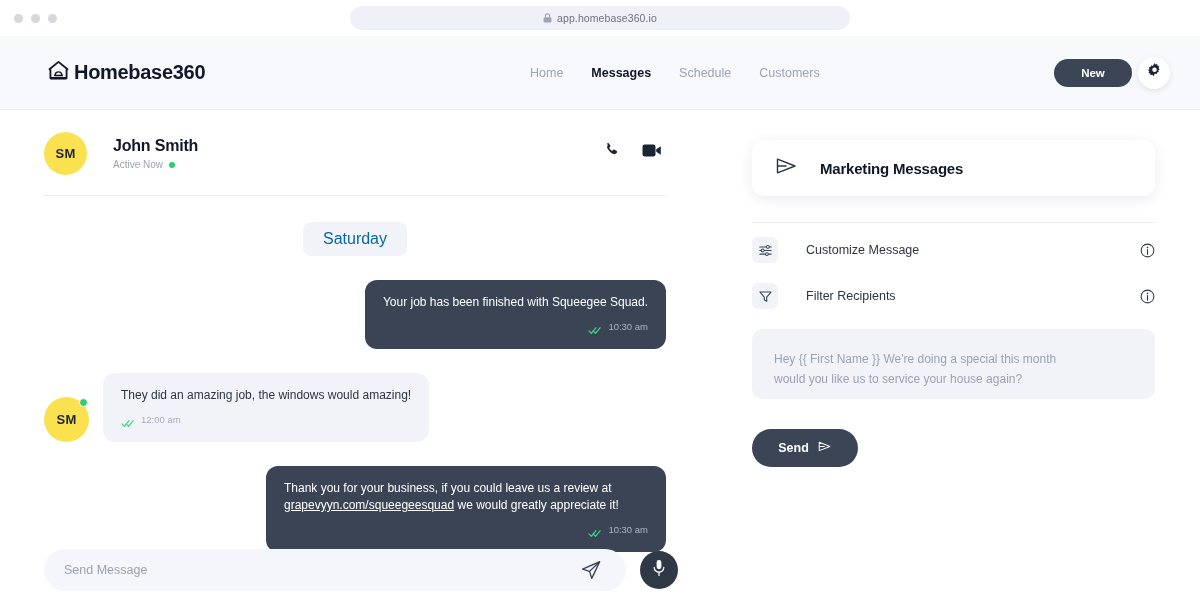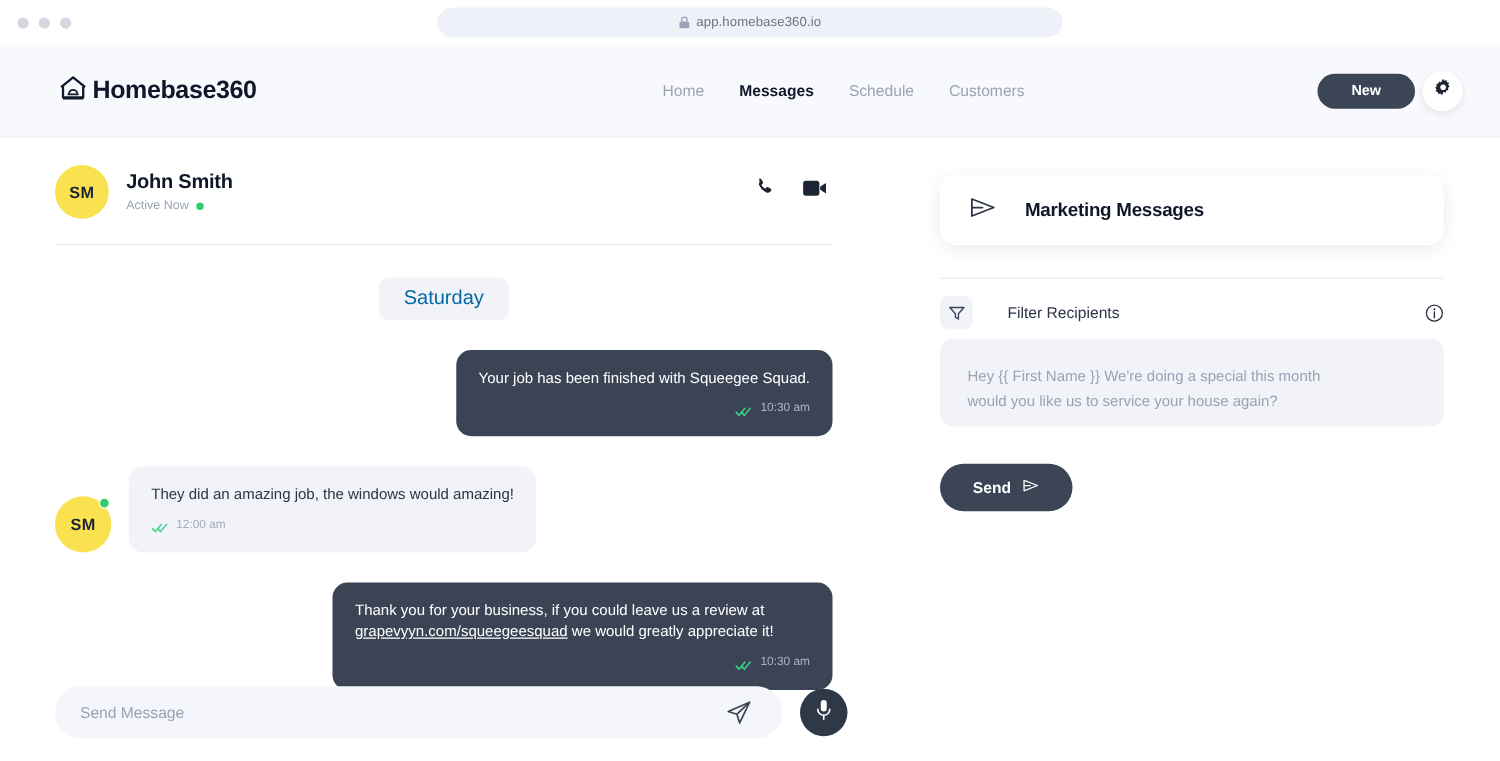--- a/index.html
+++ b/index.html
@@ -143,21 +143,21 @@
     border-radius: 50%;
     background: #f9e14f;
     display: flex;
     align-items: center;
     justify-content: center;
     font-size: 13px;
     font-weight: 700;
     color: #1d2433;
     letter-spacing: 0.3px;
   }
-  .contact-meta { margin-left: 14px; }
+  .contact-meta { margin-left: 26px; }
   .contact-name {
     font-size: 16px;
     font-weight: 700;
     color: #10172a;
     letter-spacing: -0.2px;
   }
   .contact-status {
     display: flex;
     align-items: center;
     gap: 6px;
@@ -344,21 +344,21 @@
     flex-shrink: 0;
   }
   .opt-label {
     margin-left: 28px;
     font-size: 12.5px;
     color: #2c3445;
     flex: 1;
   }
   .info-icon { cursor: pointer; display: flex; }
   .preview-box {
-    margin-top: 2px;
+    margin-top: 14px;
     background: #f1f3f9;
     border-radius: 10px;
     padding: 20px 22px;
     height: 70px;
   }
   .preview-text {
     font-size: 12px;
     line-height: 20px;
     color: #9aa3b5;
   }
@@ -550,20 +550,38 @@
         <svg width="22" height="18" viewBox="0 0 22 18">
           <path d="M1.5 2.2l17.5 6.8L1.5 15.8z" stroke="#2c3445" stroke-width="1.4" fill="none" stroke-linejoin="round"></path>
           <path d="M1.5 9h8.5" stroke="#2c3445" stroke-width="1.4" fill="none" stroke-linecap="round"></path>
         </svg>
       </span>
       <span class="mm-title">Marketing Messages</span>
     </div>
 
     <div class="divider"></div>
 
+    <div class="opt-row">
+      <span class="opt-icon">
+        <svg width="15" height="15" viewBox="0 0 16 16">
+          <path d="M2 4.2h12M2 8h12M2 11.8h12" stroke="#3b4556" stroke-width="1.2" stroke-linecap="round"></path>
+          <circle cx="10.5" cy="4.2" r="1.5" fill="#ffffff" stroke="#3b4556" stroke-width="1.1"></circle>
+          <circle cx="5" cy="8" r="1.5" fill="#ffffff" stroke="#3b4556" stroke-width="1.1"></circle>
+          <circle cx="9.5" cy="11.8" r="1.5" fill="#ffffff" stroke="#3b4556" stroke-width="1.1"></circle>
+        </svg>
+      </span>
+      <span class="opt-label">Customize Message</span>
+      <span class="info-icon">
+        <svg width="15" height="15" viewBox="0 0 16 16">
+          <circle cx="8" cy="8" r="6.8" stroke="#2c3445" stroke-width="1.1" fill="none"></circle>
+          <circle cx="8" cy="4.7" r="0.85" fill="#2c3445"></circle>
+          <path d="M8 6.9v5" stroke="#2c3445" stroke-width="1.2" stroke-linecap="round"></path>
+        </svg>
+      </span>
+    </div>
 
     <div class="opt-row">
       <span class="opt-icon">
         <svg width="15" height="15" viewBox="0 0 16 16">
           <path d="M2 3.2h12L9.3 8.6v4.4L6.7 11.4V8.6z" stroke="#3b4556" stroke-width="1.2" fill="none" stroke-linejoin="round"></path>
         </svg>
       </span>
       <span class="opt-label">Filter Recipients</span>
       <span class="info-icon">
         <svg width="15" height="15" viewBox="0 0 16 16">

